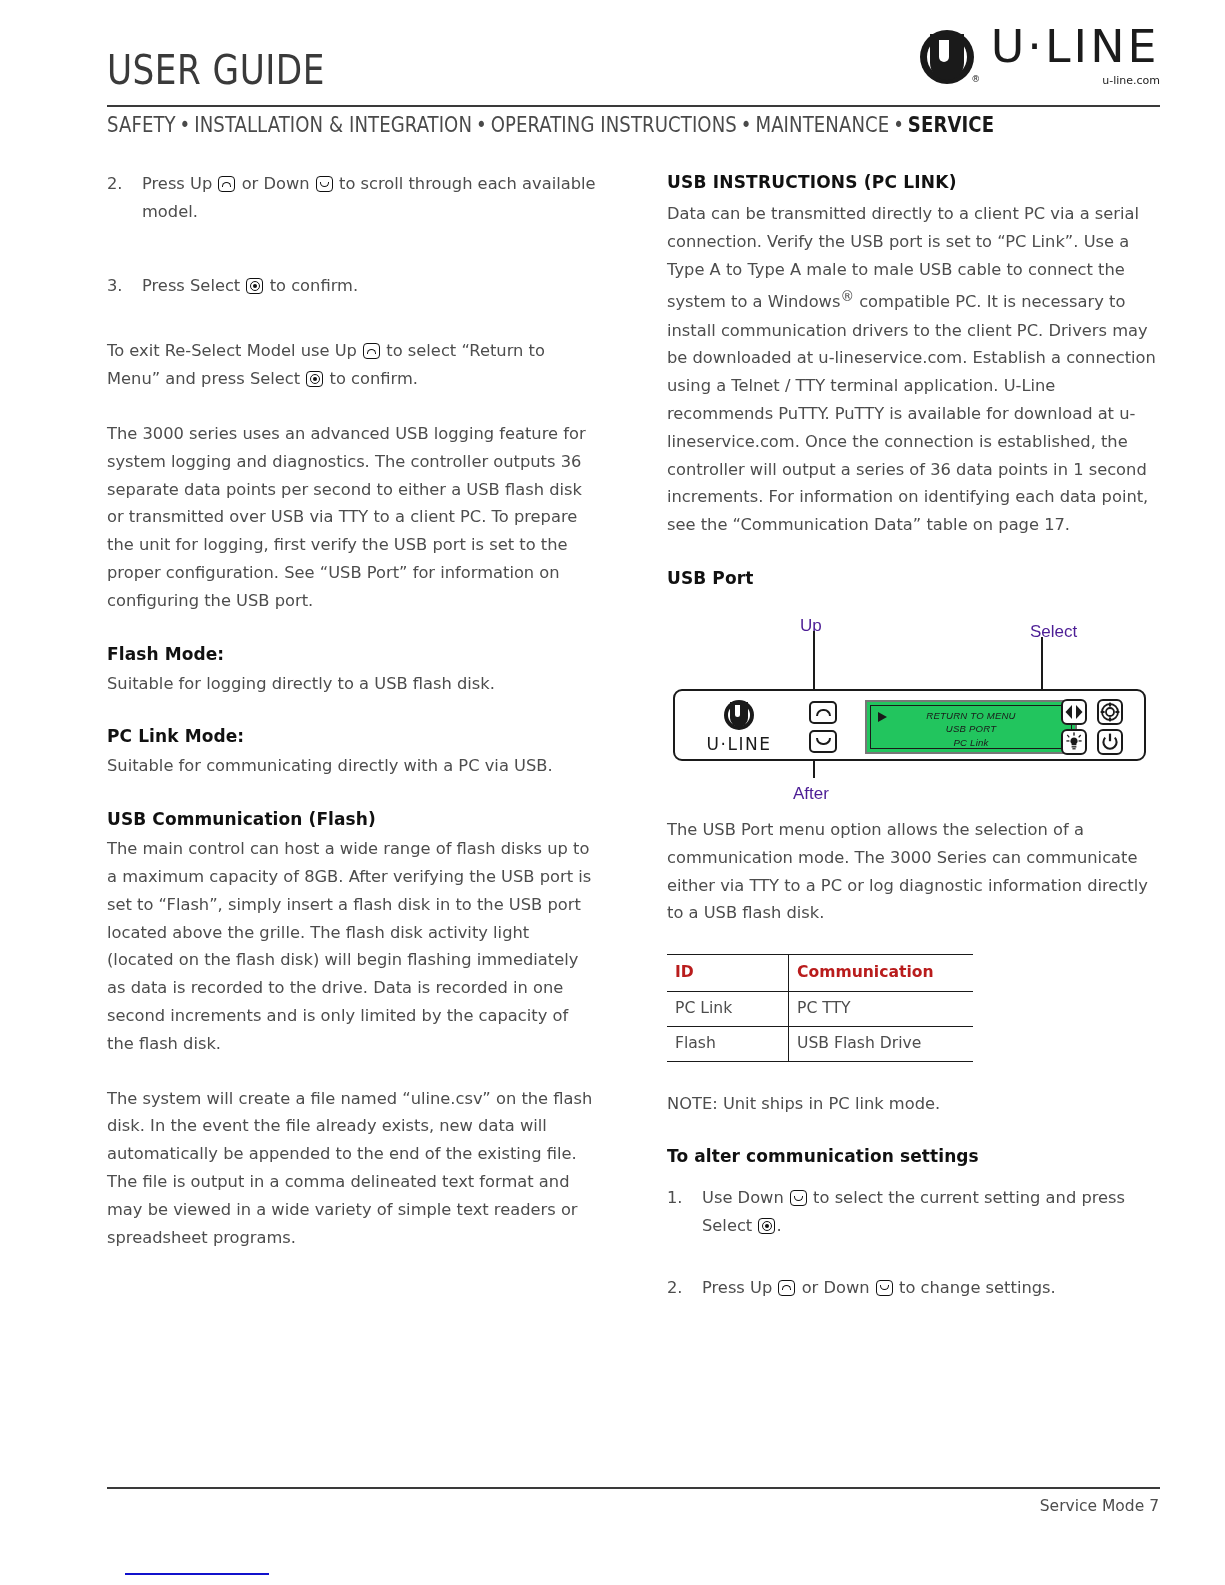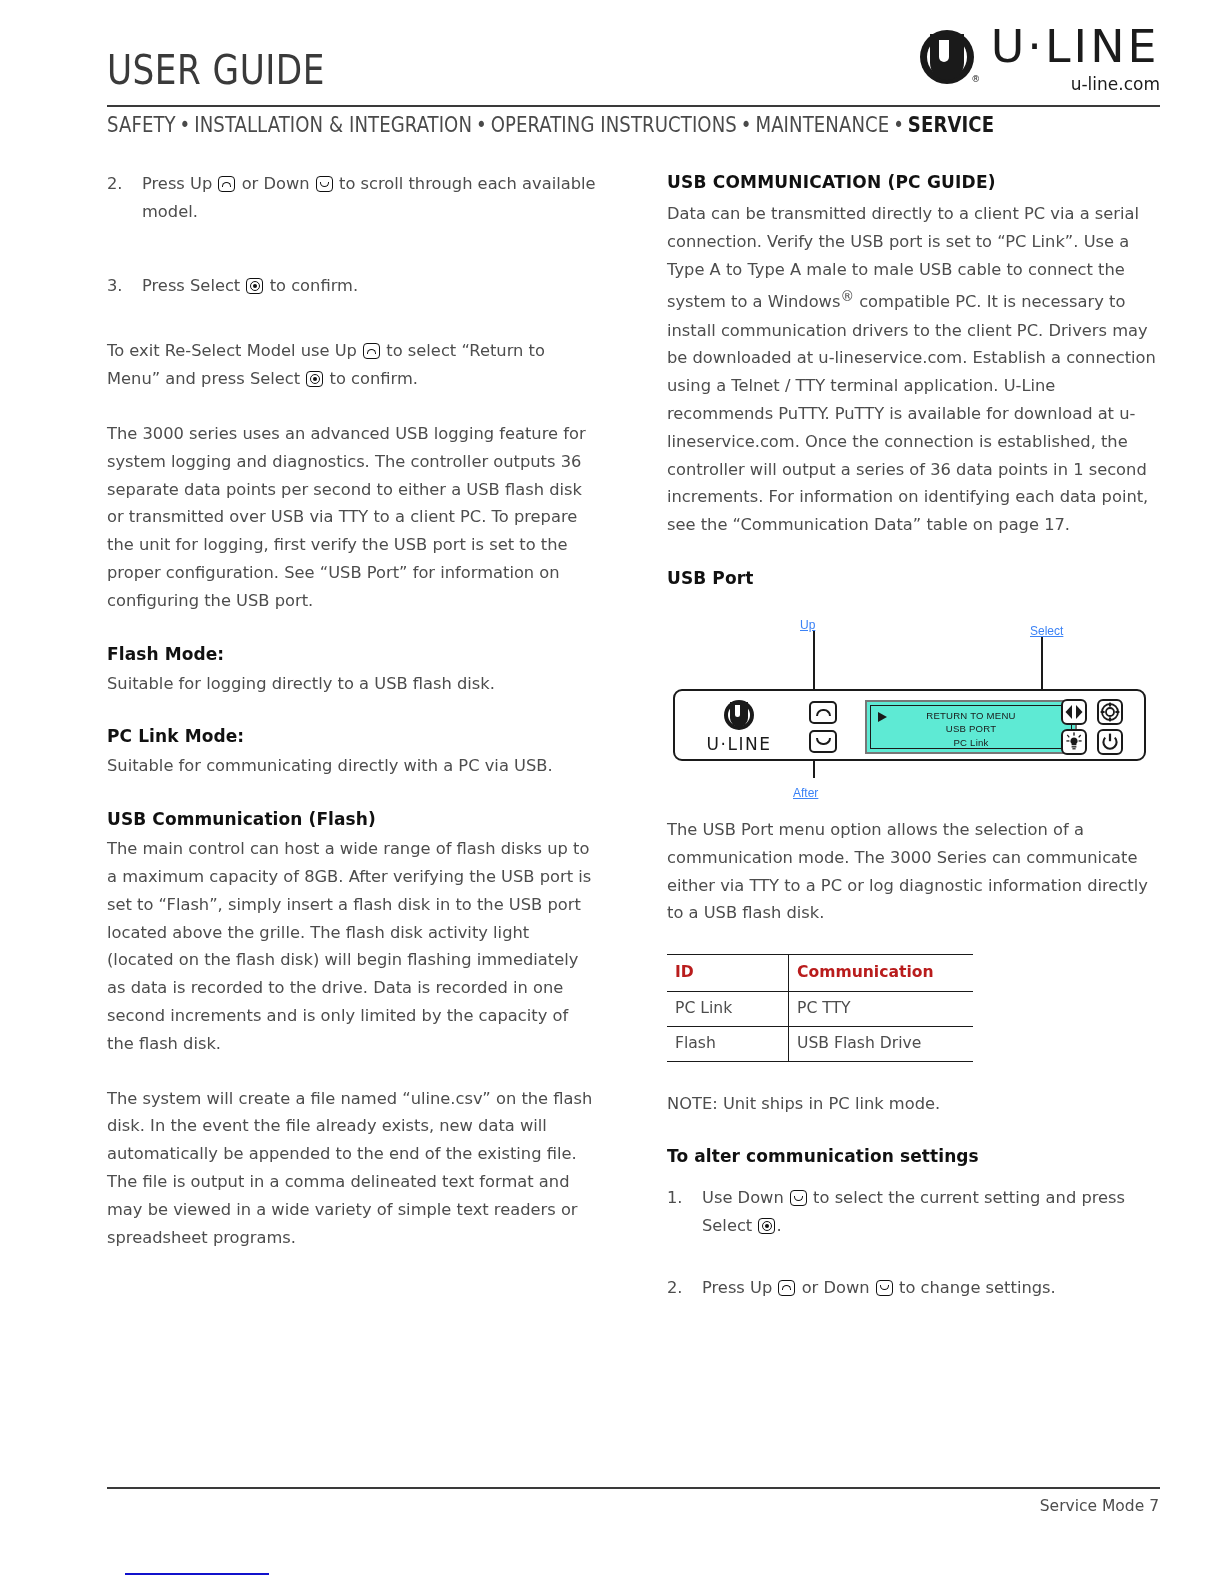--- a/index.html
+++ b/index.html
@@ -101,21 +101,21 @@
     font-size: 45px;
     letter-spacing: 3px;
     color: #1b1b1b;
     font-weight: 400;
     line-height: 50px;
     font-family: "DejaVu Sans", sans-serif;
     transform: scaleX(1.02);
     transform-origin: right center;
   }
   .logo-url {
-    font-size: 17px;
+    font-size: 11px;
     color: #1b1b1b;
     margin-top: 2px;
     letter-spacing: 0px;
   }
   .header-rule {
     position: absolute;
     left: 107px;
     top: 105px;
     width: 1053px;
     height: 2px;
@@ -246,24 +246,23 @@
 
   
   .diagram {
     position: relative;
     width: 493px;
     height: 200px;
     margin: 12px 0 14px 0;
   }
   .dg-label {
     position: absolute;
-    font-size: 12px;
-    color: #3b82f6;
+    font-size: 17px;
+    color: #4c1d95;
     font-family: "Liberation Sans", sans-serif;
-    text-decoration: underline;
   }
   .dg-lbl-up { left: 133px; top: 10px; }
   .dg-lbl-down { left: 126px; top: 178px; }
   .dg-lbl-select { left: 363px; top: 16px; }
   .leader {
     position: absolute;
     width: 2px;
     background: #1a1a1a;
   }
   .leader-up { left: 146px; top: 29px; height: 60px; }
@@ -348,22 +347,23 @@
   .pbtn-up::after { border-bottom: none; border-radius: 8px 8px 0 0; }
   .pbtn-down::after { border-top: none; border-radius: 0 0 8px 8px; }
 
   .lcd {
     position: absolute;
     left: 190px;
     top: 9px;
     width: 212px;
     height: 54px;
     border: 2px solid #777;
-    background: #5eead4;
-    box-sizing: border-box;
+    background: #22c55e;
+    box-sizing: border-box;
+    font-style: italic;
   }
   .lcd-inner {
     position: absolute;
     left: 3px; top: 3px;
     right: 3px; bottom: 3px;
     border: 1.4px solid #1a1a1a;
     box-sizing: border-box;
     padding-top: 3px;
   }
   .lcd-cursor {
@@ -523,21 +523,21 @@
 
     <h4 class="sec-bold">USB Communication (Flash)</h4>
     <p>The main control can host a wide range of flash disks up to a maximum capacity of 8GB. After verifying the USB port is set to “Flash”, simply insert a flash disk in to the USB port located above the grille. The flash disk activity light (located on the flash disk) will begin flashing immediately as data is recorded to the drive. Data is recorded in one second increments and is only limited by the capacity of the flash disk.</p>
     <p>The system will create a file named “uline.csv” on the flash disk. In the event the file already exists, new data will automatically be appended to the end of the existing file. The file is output in a comma delineated text format and may be viewed in a wide variety of simple text readers or spreadsheet programs.</p>
 
   </div>
 
   <div class="col col-right">
 
 
-    <h3 class="sec-caps">USB COMMUNICATION (PC GUIDE)</h3>
+    <h3 class="sec-caps">USB INSTRUCTIONS (PC LINK)</h3>
     <p><span>Data can be transmitted directly to a client PC via a serial connection. Verify the USB port is set to “PC Link”. Use a Type A to Type A male to male USB cable to connect the system to a Windows</span><sup>®</sup><span> compatible PC. It is necessary to install communication drivers to the client PC. Drivers may be downloaded at u-lineservice.com. Establish a connection using a Telnet / TTY terminal application. U-Line recommends PuTTY. PuTTY is available for download at u-lineservice.com. Once the connection is established, the controller will output a series of 36 data points in 1 second increments. For information on identifying each data point, see the “Communication Data” table on page 17.</span></p>
 
     <h4 class="sec-bold">USB Port</h4>
 
     <div class="diagram">
 
       <div class="dg-label dg-lbl-up">Up</div>
       <div class="leader leader-up"></div>
 
       <div class="dg-label dg-lbl-down">After</div>

